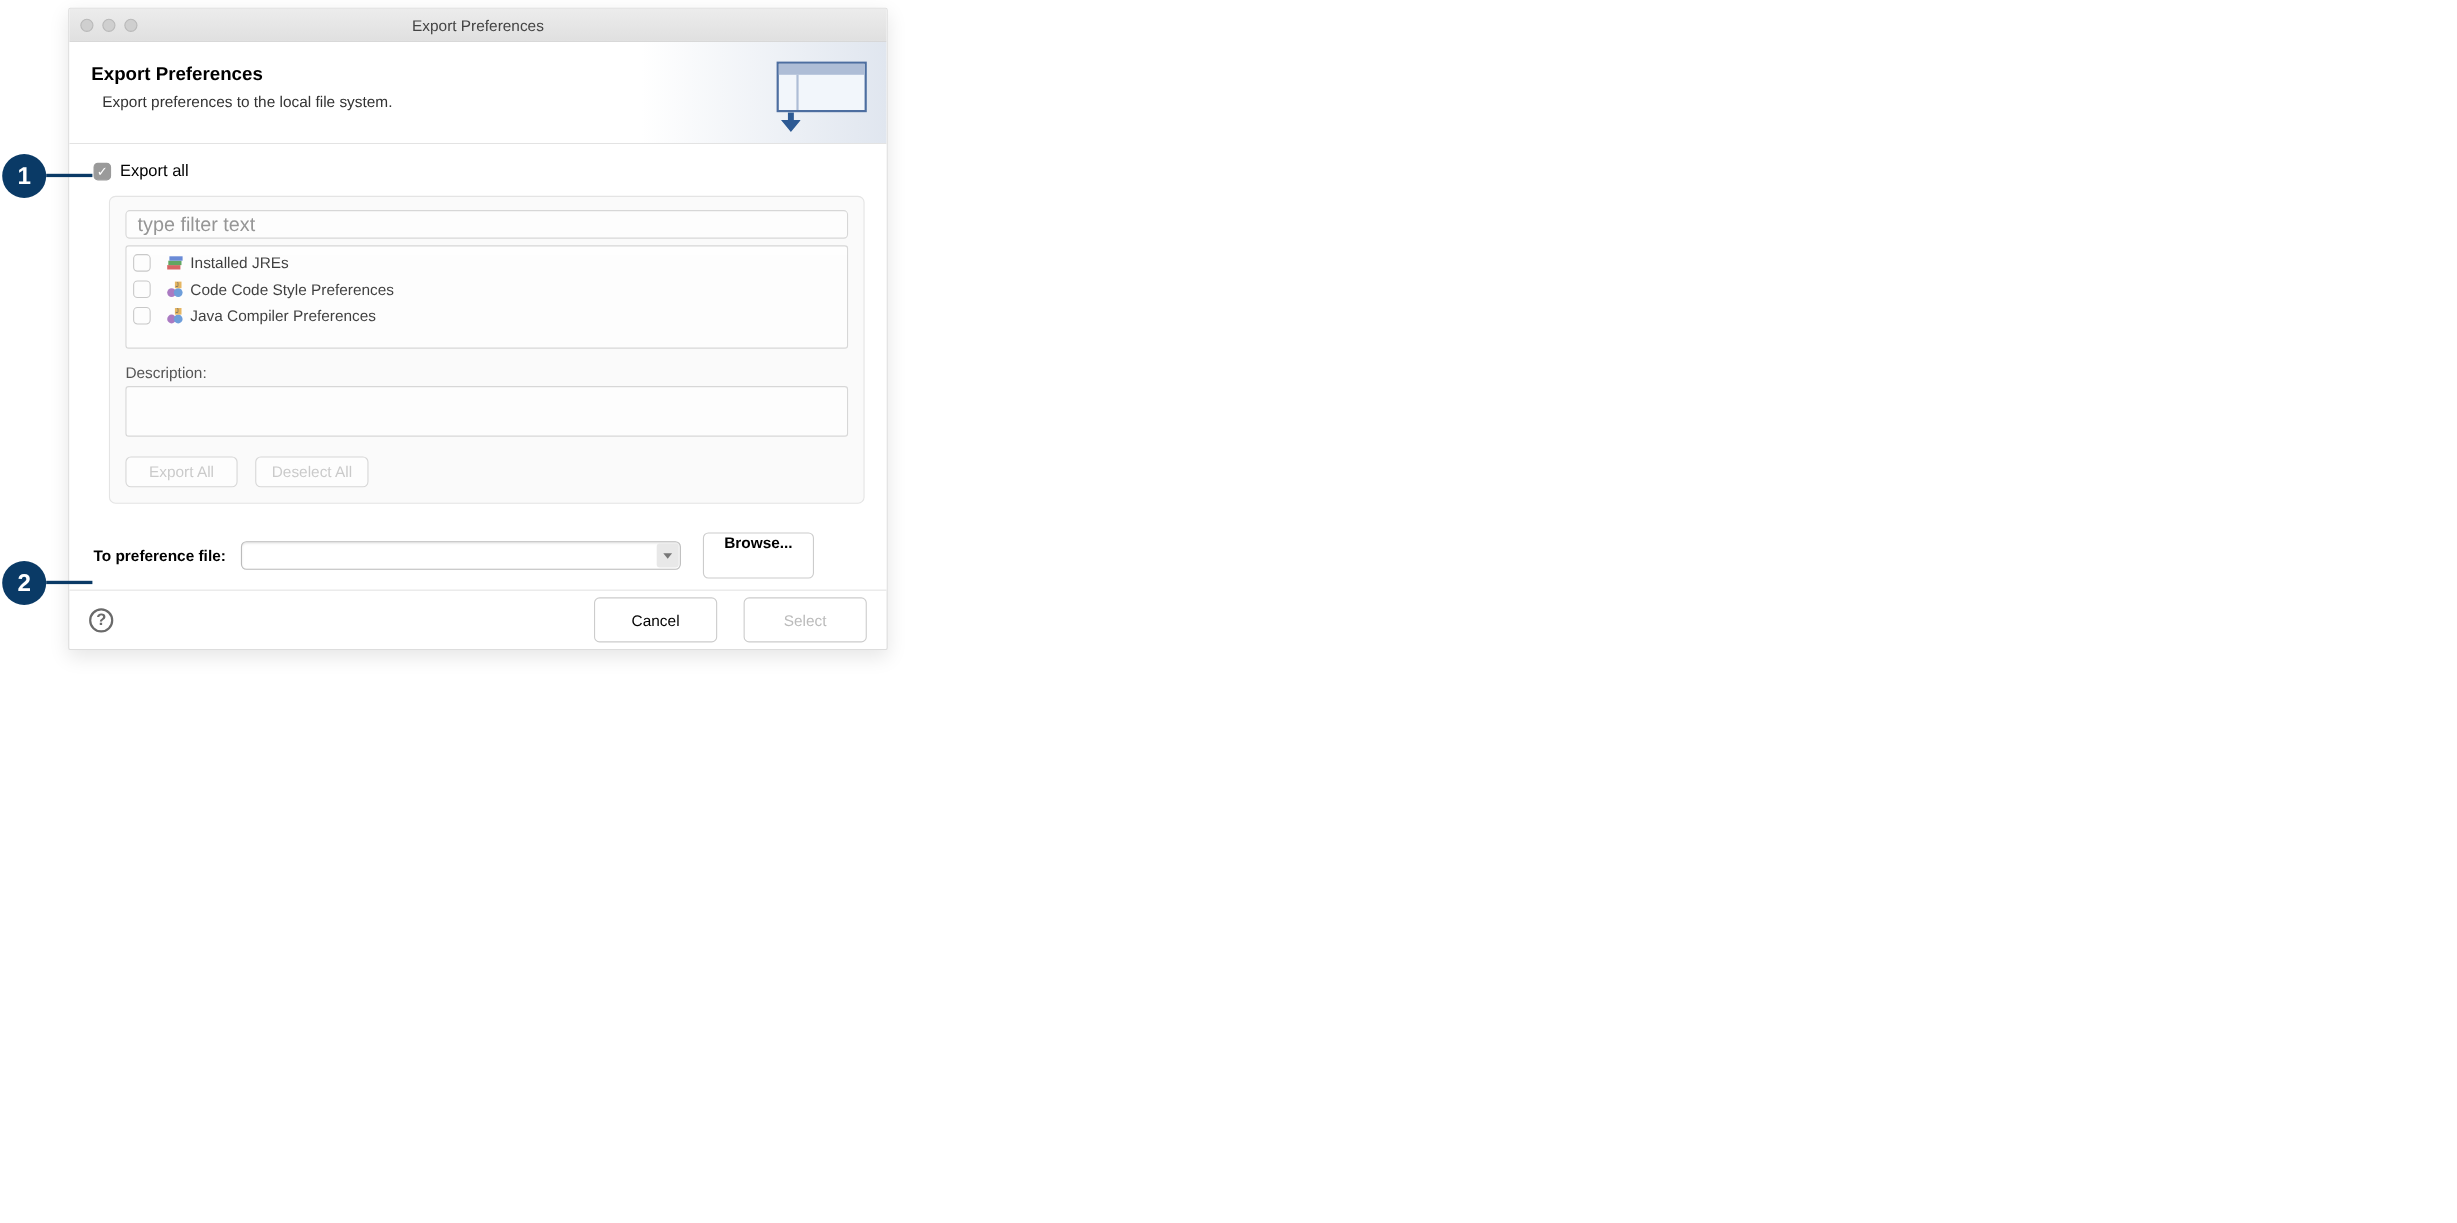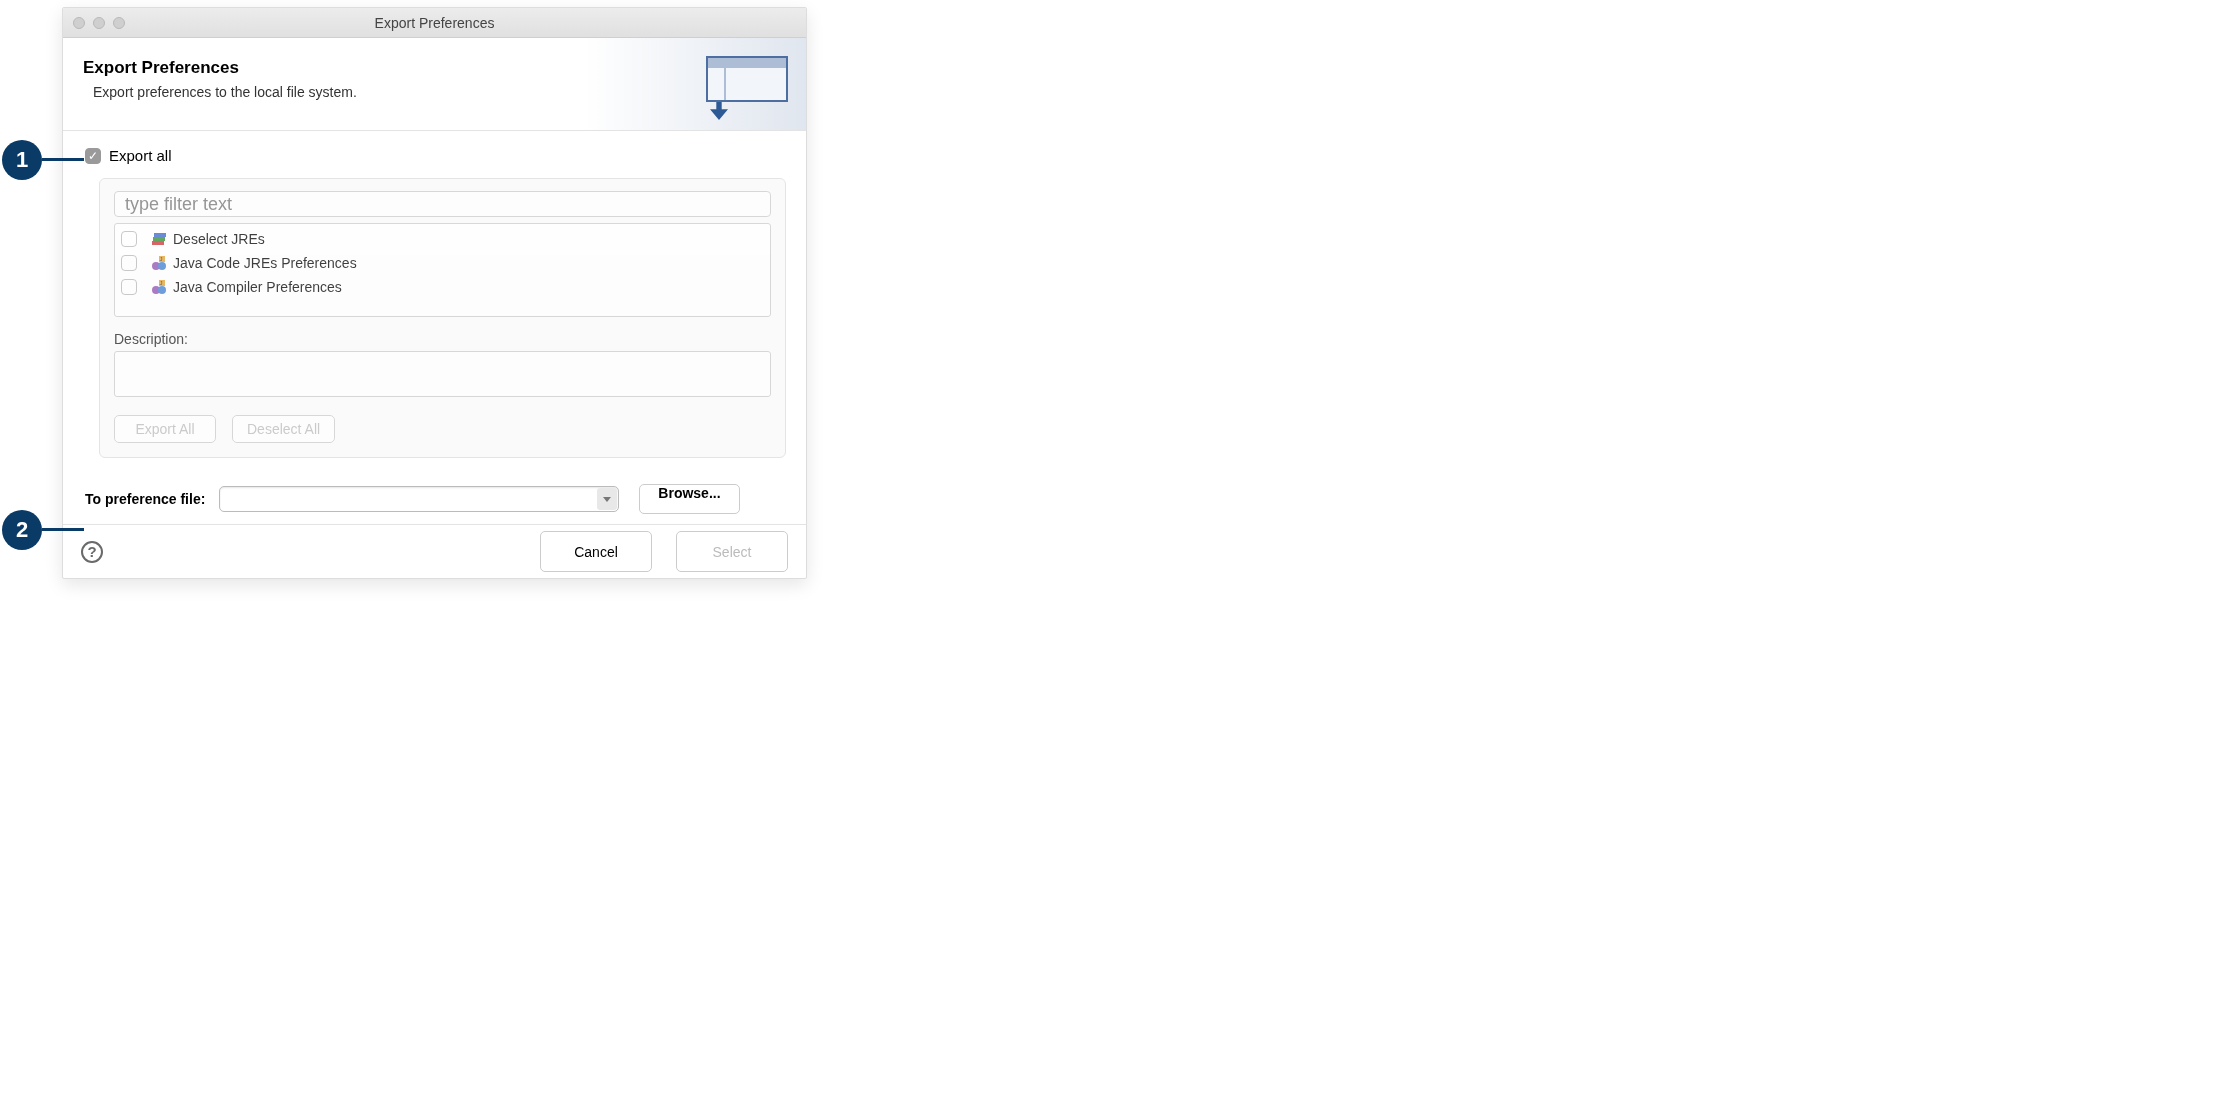--- a/index.html
+++ b/index.html
@@ -261,21 +261,21 @@
     display: flex; align-items:center; justify-content:center;
   }
   .combo .chev::after {
     content: '';
     width: 0; height: 0;
     border-left: 4px solid transparent;
     border-right: 4px solid transparent;
     border-top: 5px solid #777;
   }
   .browse-btn {
-    height: 30px;
+    height: 42px;
     padding: 0 18px;
     border: 1px solid #ccc;
     border-radius: 5px;
     background: #fff;
     font-size: 14px;
     margin-left: 10px;
   }
 
   .overwrite-row {
     margin-top: 42px;
@@ -368,33 +368,33 @@
       <div class="list-box">
         <div class="list-row">
           <div class="checkbox"></div>
           <span class="sm-icon">
             <svg class="jre-ico" viewBox="0 0 16 16">
                 <rect x="1" y="10" width="12" height="4" fill="#cc3333"></rect>
                 <rect x="2" y="6" width="12" height="4" fill="#2e8b2e"></rect>
                 <rect x="3" y="2" width="12" height="4" fill="#3a66cc"></rect>
               </svg>
           </span>
-          <span>Deselect JREs</span>
+          <span>Installed JREs</span>
         </div>
         <div class="list-row">
           <div class="checkbox"></div>
           <span class="sm-icon">
             <svg class="java-ico" viewBox="0 0 16 16">
                 <circle cx="5" cy="11" r="4" fill="#9050b0"></circle>
                 <circle cx="11" cy="11" r="4" fill="#4080d0"></circle>
                 <rect x="8" y="1" width="6" height="6" fill="#e0a030"></rect>
                 <text x="10" y="6" font-size="6" fill="#333" text-anchor="middle">J</text>
               </svg>
           </span>
-          <span>Java Code JREs Preferences</span>
+          <span>Code Code Style Preferences</span>
         </div>
         <div class="list-row">
           <div class="checkbox"></div>
           <span class="sm-icon">
             <svg class="java-ico" viewBox="0 0 16 16">
                 <circle cx="5" cy="11" r="4" fill="#9050b0"></circle>
                 <circle cx="11" cy="11" r="4" fill="#4080d0"></circle>
                 <rect x="8" y="1" width="6" height="6" fill="#e0a030"></rect>
                 <text x="10" y="6" font-size="6" fill="#333" text-anchor="middle">J</text>
               </svg>

